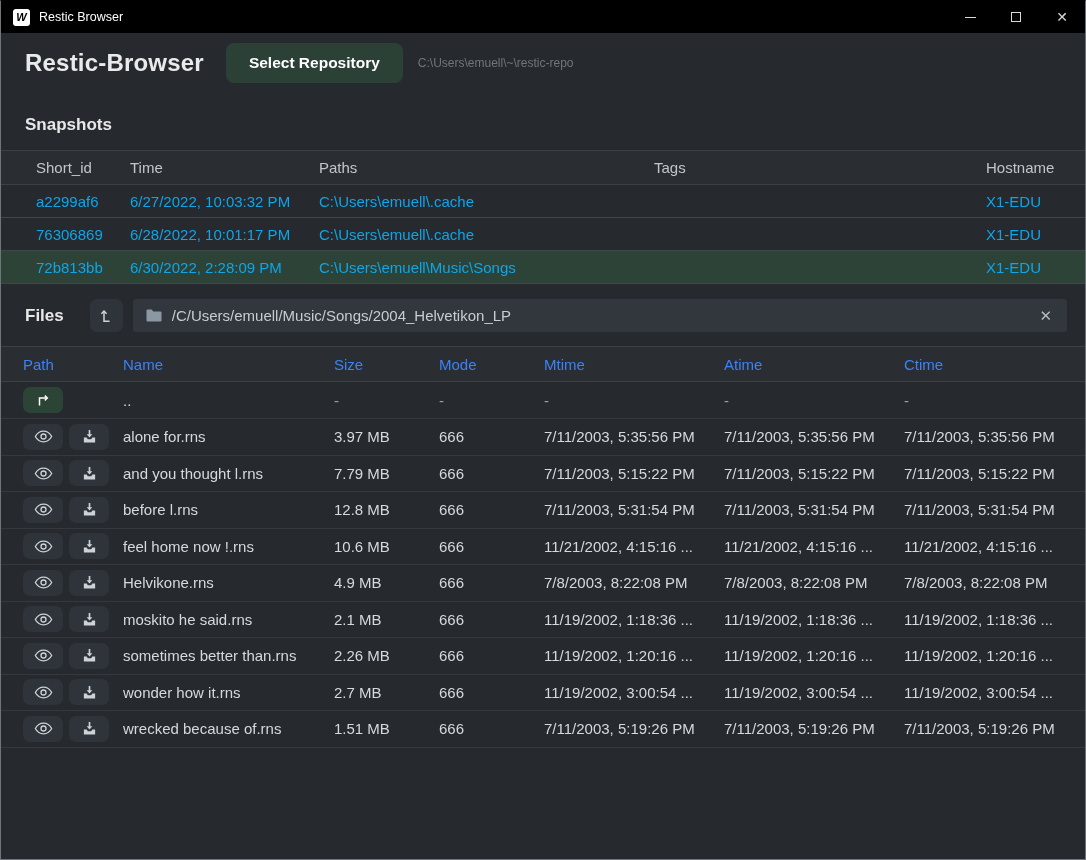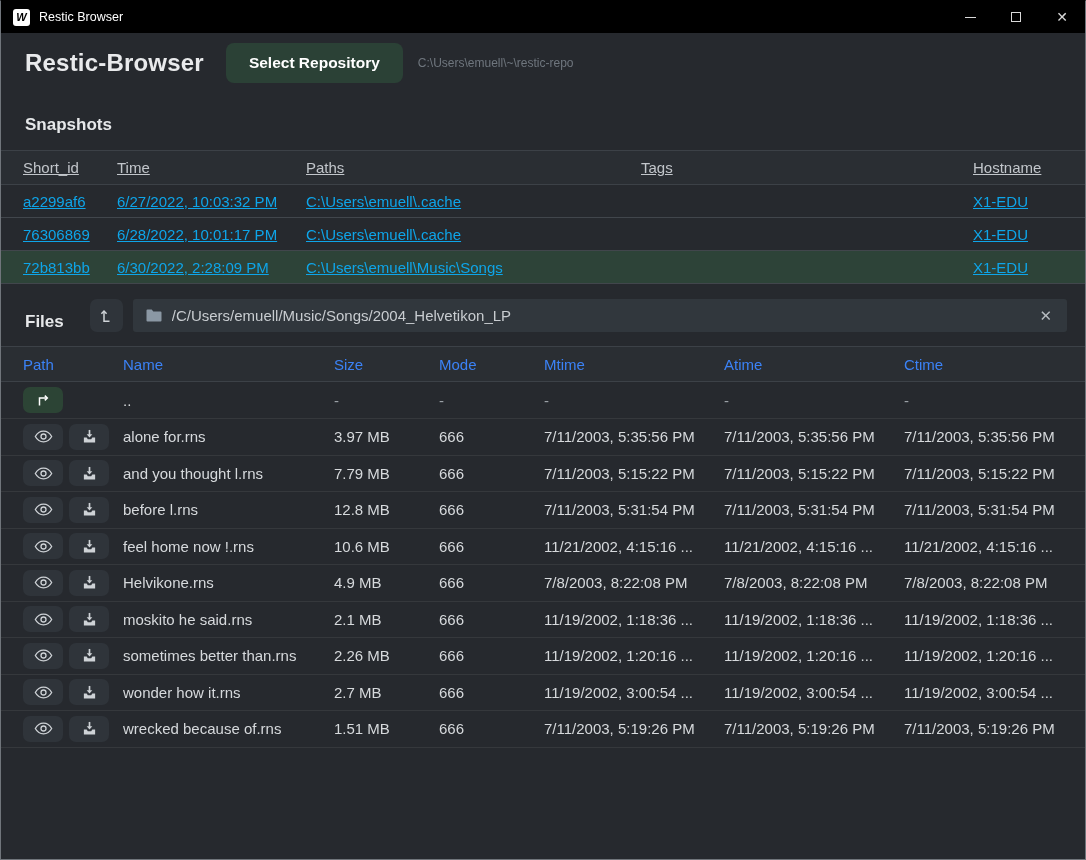--- a/index.html
+++ b/index.html
@@ -52,32 +52,32 @@
     color: #fff; font-weight: bold; font-size: 15.5px;
     font-family: inherit; cursor: pointer;
   }
   .repo-path { margin-left: 15px; color: #6f767e; font-size: 12px; }
 
   
   .section-title-wrap { padding: 22px 24px 15px; }
   .section-title { font-size: 17px; font-weight: bold; color: #e6e8ea; }
 
   
-  .snap-grid { display: grid; grid-template-columns: 94px 189px 335px 332px 1fr; align-items: center; padding-left: 22px; text-decoration: underline; }
+  .snap-grid { display: grid; grid-template-columns: 94px 189px 335px 332px 1fr; align-items: center; padding-left: 35px; }
   .snap-header {
     height: 35px; background: #2a2e33;
     border-top: 1px solid #3c4147; border-bottom: 1px solid #3c4147;
     color: #c2c6cb; font-size: 15px;
   }
   .snap-row { height: 33px; font-size: 15px; color: #0ea5e9; border-bottom: 1px solid #41464c; cursor: pointer; }
   .snap-row.selected { background: #2d4338; }
   .cell { overflow: hidden; white-space: nowrap; text-overflow: ellipsis; padding-right: 10px; }
 
   
-  .files-bar { display: flex; align-items: flex-end; padding: 15px 18px 14px 24px; gap: 0; }
+  .files-bar { display: flex; align-items: center; padding: 15px 18px 14px 24px; gap: 0; }
   .files-title { font-size: 17px; font-weight: bold; color: #e6e8ea; margin-right: 26px; }
   .icon-sq-btn {
     width: 33px; height: 33px; background: #2f343a; border: none; border-radius: 7px;
     display: flex; align-items: center; justify-content: center; cursor: pointer; flex: 0 0 33px;
     margin-right: 10px;
   }
   .path-bar {
     flex: 1; height: 33px; background: #31373d; border-radius: 3px;
     display: flex; align-items: center; padding: 0 13px; gap: 10px;
   }

